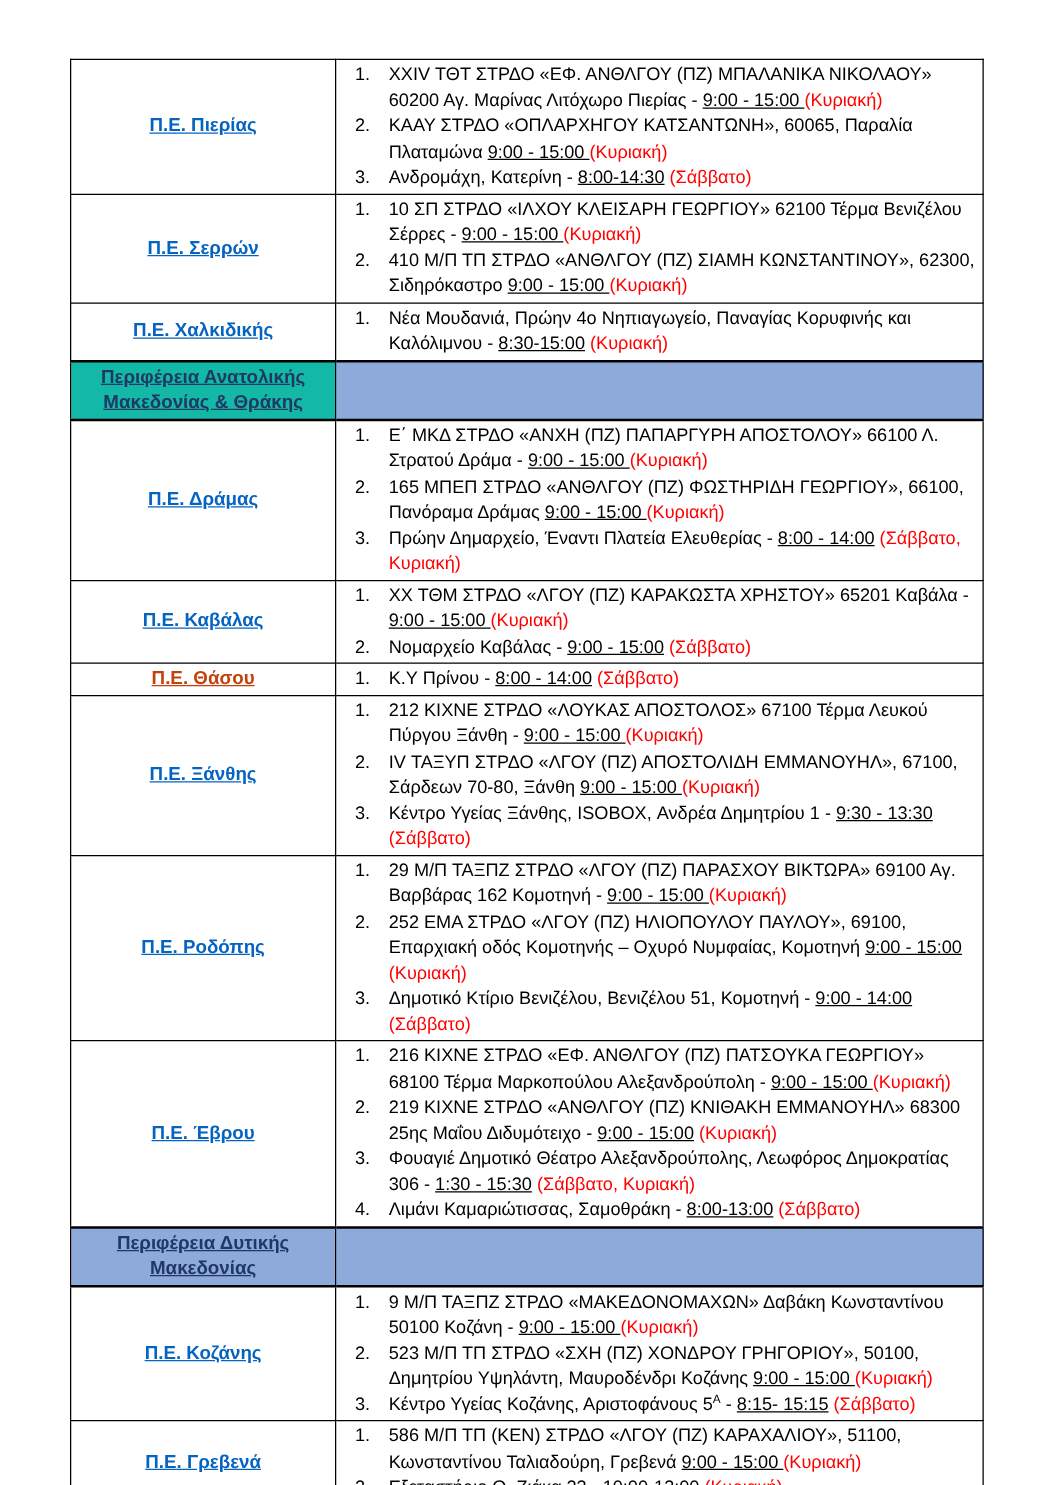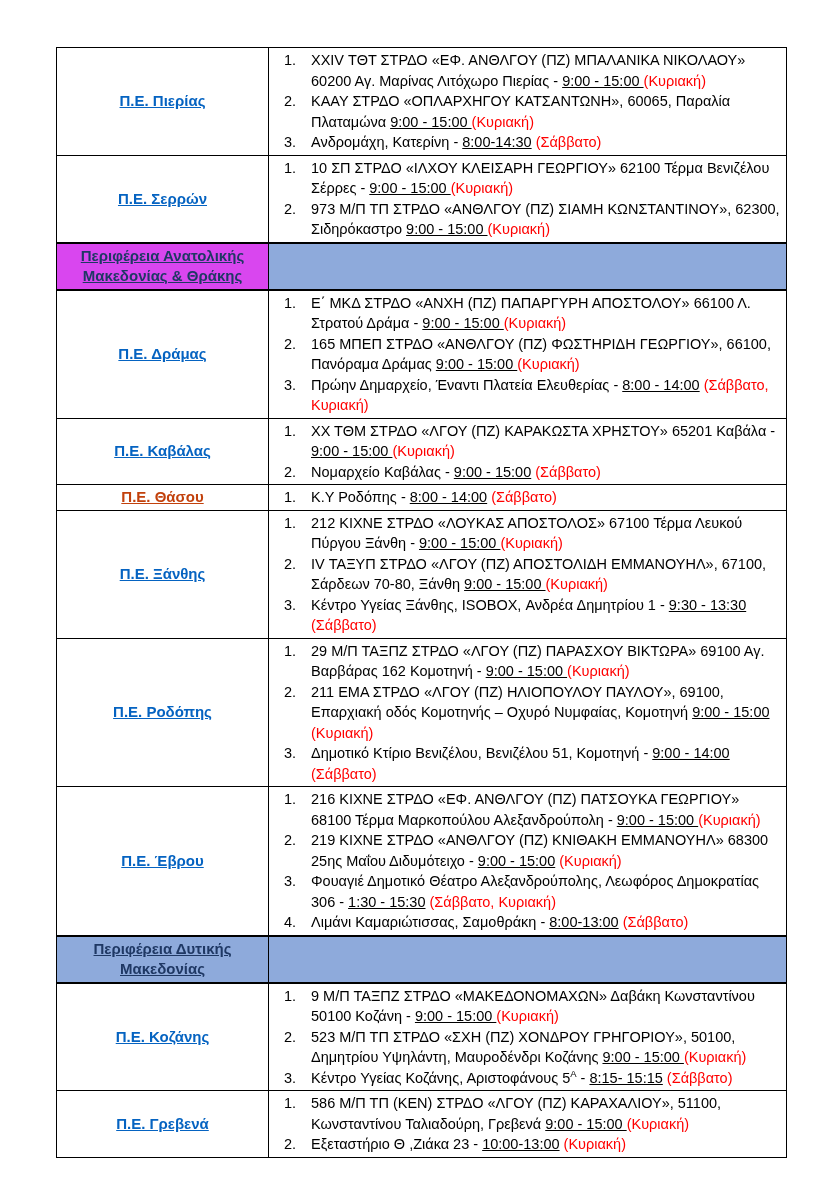--- a/index.html
+++ b/index.html
@@ -112,27 +112,38 @@
         <tr>
           <td class="region-cell"><span class="region-link" style="color: rgb(5, 99, 193);">Π.Ε. Σερρών</span></td>
           <td class="items-cell">
             <ol class="items">
               <li>
                 <span class="num">1.</span>
                 <span class="txt"><span class="seg-n">10 ΣΠ ΣΤΡΔΟ «ΙΛΧΟΥ ΚΛΕΙΣΑΡΗ ΓΕΩΡΓΙΟΥ» 62100 Τέρμα Βενιζέλου Σέρρες - </span><span class="seg-u">9:00 - 15:00 </span><span class="seg-r" style="color: rgb(255, 0, 0);">(Κυριακή)</span></span>
               </li>
               <li>
                 <span class="num">2.</span>
-                <span class="txt"><span class="seg-n">973 Μ/Π ΤΠ ΣΤΡΔΟ «ΑΝΘΛΓΟΥ (ΠΖ) ΣΙΑΜΗ ΚΩΝΣΤΑΝΤΙΝΟΥ», 62300, Σιδηρόκαστρο </span><span class="seg-u">9:00 - 15:00 </span><span class="seg-r" style="color: rgb(255, 0, 0);">(Κυριακή)</span></span>
+                <span class="txt"><span class="seg-n">410 Μ/Π ΤΠ ΣΤΡΔΟ «ΑΝΘΛΓΟΥ (ΠΖ) ΣΙΑΜΗ ΚΩΝΣΤΑΝΤΙΝΟΥ», 62300, Σιδηρόκαστρο </span><span class="seg-u">9:00 - 15:00 </span><span class="seg-r" style="color: rgb(255, 0, 0);">(Κυριακή)</span></span>
+              </li>
+            </ol>
+          </td>
+        </tr>
+        <tr>
+          <td class="region-cell"><span class="region-link" style="color: rgb(5, 99, 193);">Π.Ε. Χαλκιδικής</span></td>
+          <td class="items-cell">
+            <ol class="items">
+              <li>
+                <span class="num">1.</span>
+                <span class="txt"><span class="seg-n">Νέα Μουδανιά, Πρώην 4ο Νηπιαγωγείο, Παναγίας Κορυφινής και Καλόλιμνου - </span><span class="seg-u">8:30-15:00</span><span class="seg-n"> </span><span class="seg-r" style="color: rgb(255, 0, 0);">(Κυριακή)</span></span>
               </li>
             </ol>
           </td>
         </tr>
         <tr class="band-row">
-          <td style="background: #d946ef;">
+          <td style="background: #14b8a6;">
             <span class="band-label" style="color: rgb(31, 56, 100);">Περιφέρεια Ανατολικής<br>Μακεδονίας &amp; Θράκης</span>
           </td>
           <td style="background: rgb(142, 170, 219);"></td>
         </tr>
         <tr>
           <td class="region-cell"><span class="region-link" style="color: rgb(5, 99, 193);">Π.Ε. Δράμας</span></td>
           <td class="items-cell">
             <ol class="items">
               <li>
                 <span class="num">1.</span>
@@ -163,21 +174,21 @@
               </li>
             </ol>
           </td>
         </tr>
         <tr>
           <td class="region-cell"><span class="region-link" style="color: #c2410c;">Π.Ε. Θάσου</span></td>
           <td class="items-cell">
             <ol class="items">
               <li>
                 <span class="num">1.</span>
-                <span class="txt"><span class="seg-n">Κ.Υ Ροδόπης - </span><span class="seg-u">8:00 - 14:00</span><span class="seg-n"> </span><span class="seg-r" style="color: rgb(255, 0, 0);">(Σάββατο)</span></span>
+                <span class="txt"><span class="seg-n">Κ.Υ Πρίνου - </span><span class="seg-u">8:00 - 14:00</span><span class="seg-n"> </span><span class="seg-r" style="color: rgb(255, 0, 0);">(Σάββατο)</span></span>
               </li>
             </ol>
           </td>
         </tr>
         <tr>
           <td class="region-cell"><span class="region-link" style="color: rgb(5, 99, 193);">Π.Ε. Ξάνθης</span></td>
           <td class="items-cell">
             <ol class="items">
               <li>
                 <span class="num">1.</span>
@@ -197,21 +208,21 @@
         <tr>
           <td class="region-cell"><span class="region-link" style="color: rgb(5, 99, 193);">Π.Ε. Ροδόπης</span></td>
           <td class="items-cell">
             <ol class="items">
               <li>
                 <span class="num">1.</span>
                 <span class="txt"><span class="seg-n">29 Μ/Π ΤΑΞΠΖ ΣΤΡΔΟ «ΛΓΟΥ (ΠΖ) ΠΑΡΑΣΧΟΥ ΒΙΚΤΩΡΑ» 69100 Αγ. Βαρβάρας 162 Κομοτηνή - </span><span class="seg-u">9:00 - 15:00 </span><span class="seg-r" style="color: rgb(255, 0, 0);">(Κυριακή)</span></span>
               </li>
               <li>
                 <span class="num">2.</span>
-                <span class="txt"><span class="seg-n">211 ΕΜΑ ΣΤΡΔΟ «ΛΓΟΥ (ΠΖ) ΗΛΙΟΠΟΥΛΟΥ ΠΑΥΛΟΥ», 69100, Επαρχιακή οδός Κομοτηνής – Οχυρό Νυμφαίας, Κομοτηνή </span><span class="seg-u">9:00 - 15:00 </span><span class="seg-r" style="color: rgb(255, 0, 0);">(Κυριακή)</span></span>
+                <span class="txt"><span class="seg-n">252 ΕΜΑ ΣΤΡΔΟ «ΛΓΟΥ (ΠΖ) ΗΛΙΟΠΟΥΛΟΥ ΠΑΥΛΟΥ», 69100, Επαρχιακή οδός Κομοτηνής – Οχυρό Νυμφαίας, Κομοτηνή </span><span class="seg-u">9:00 - 15:00 </span><span class="seg-r" style="color: rgb(255, 0, 0);">(Κυριακή)</span></span>
               </li>
               <li>
                 <span class="num">3.</span>
                 <span class="txt"><span class="seg-n">Δημοτικό Κτίριο Βενιζέλου, Βενιζέλου 51, Κομοτηνή - </span><span class="seg-u">9:00 - 14:00</span><span class="seg-n"> </span><span class="seg-r" style="color: rgb(255, 0, 0);">(Σάββατο)</span></span>
               </li>
             </ol>
           </td>
         </tr>
         <tr>
           <td class="region-cell"><span class="region-link" style="color: rgb(5, 99, 193);">Π.Ε. Έβρου</span></td>

